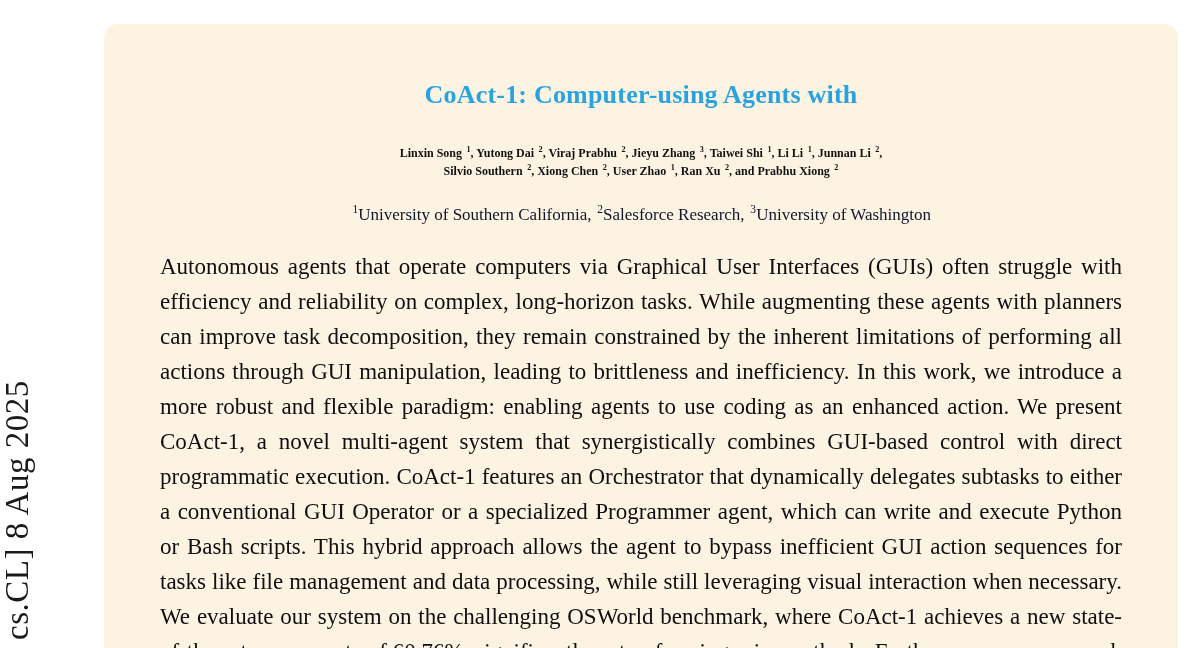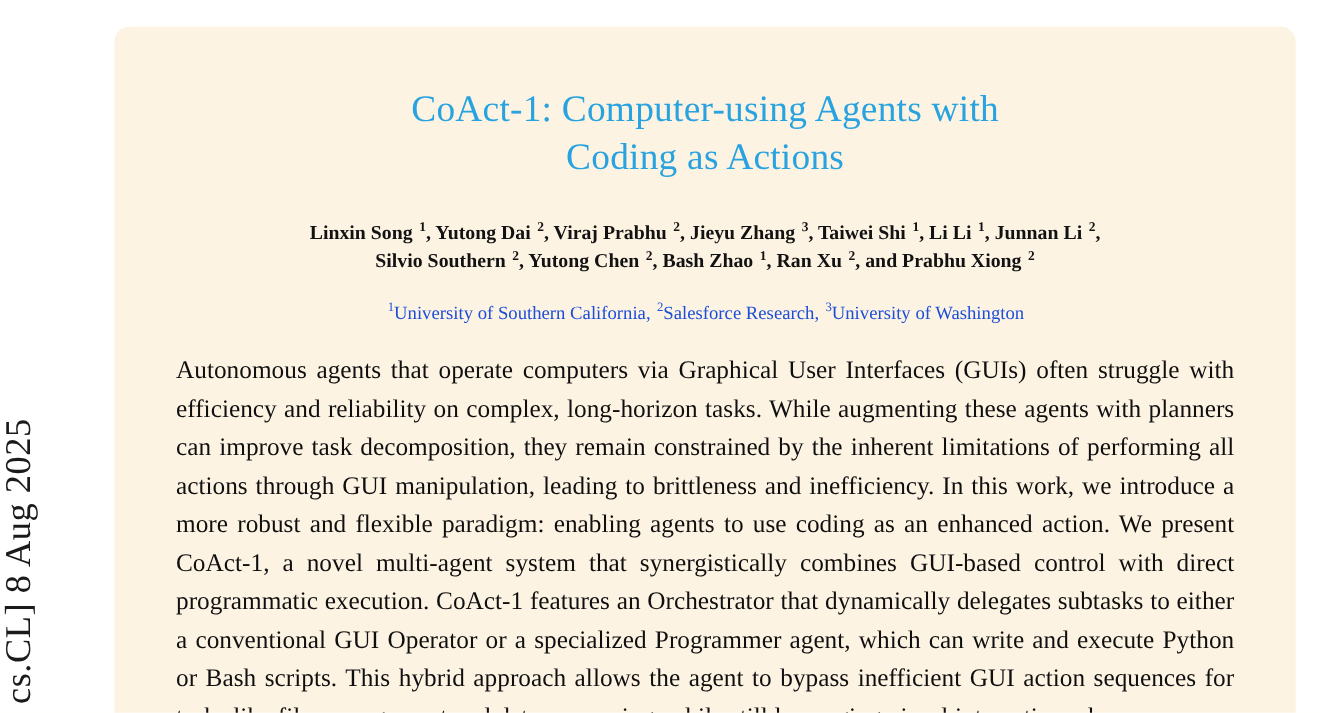--- a/index.html
+++ b/index.html
@@ -47,48 +47,48 @@
     background: #fdf3e3;
     border-radius: 14px 14px 0 0;
     box-sizing: border-box;
     padding: 28px 56px 0 56px;
     overflow: hidden;
   }
 
   #paper-title {
     color: #29a3e0;
     text-align: center;
-    font-size: 34px;
+    font-size: 26px;
     line-height: 1.30;
-    font-weight: normal;
+    font-weight: bold;
     margin: 26px 0 0 0;
     letter-spacing: 0.2px;
   }
   #paper-title .tline { display: block; }
 
   #authors {
     text-align: center;
     font-weight: bold;
-    font-size: 18px;
+    font-size: 12px;
     line-height: 1.45;
     color: #121212;
     margin-top: 32px;
   }
   #authors .aline { display: block; }
   sup {
     font-size: 0.68em;
     vertical-align: super;
     font-weight: bold;
     padding-left: 1.5px;
   }
 
   #affiliations {
     text-align: center;
     font-size: 17px;
-    color: #1d4ed8;
+    color: #0f172a;
     margin-top: 22px;
   }
   #affiliations sup { font-weight: normal; }
 
   #abstract {
     margin-top: 26px;
     font-size: 23px;
     line-height: 1.52;
     color: #0f0f0f;
     text-align: justify;
@@ -100,25 +100,24 @@
 <body>
 
 <div id="arxiv-stamp">
   <span class="vtext">cs.CL]  8 Aug 2025</span>
 </div>
 
 <div id="page-sheet">
 
   <h1 id="paper-title">
     <span class="tline">CoAct-1: Computer-using Agents with</span>
-    <span class="tline">Coding as Actions</span>
   </h1>
 
   <div id="authors">
     <span class="aline" id="author-line-1"><span>Linxin Song </span><sup>1</sup><span>, </span><span>Yutong Dai </span><sup>2</sup><span>, </span><span>Viraj Prabhu </span><sup>2</sup><span>, </span><span>Jieyu Zhang </span><sup>3</sup><span>, </span><span>Taiwei Shi </span><sup>1</sup><span>, </span><span>Li Li </span><sup>1</sup><span>, </span><span>Junnan Li </span><sup>2</sup><span>,</span></span>
-    <span class="aline" id="author-line-2"><span>Silvio Southern </span><sup>2</sup><span>, </span><span>Yutong Chen </span><sup>2</sup><span>, </span><span>Bash Zhao </span><sup>1</sup><span>, </span><span>Ran Xu </span><sup>2</sup><span>, and </span><span>Prabhu Xiong </span><sup>2</sup></span>
+    <span class="aline" id="author-line-2"><span>Silvio Southern </span><sup>2</sup><span>, </span><span>Xiong Chen </span><sup>2</sup><span>, </span><span>User Zhao </span><sup>1</sup><span>, </span><span>Ran Xu </span><sup>2</sup><span>, and </span><span>Prabhu Xiong </span><sup>2</sup></span>
   </div>
 
   <div id="affiliations"><sup>1</sup><span>University of Southern California, </span><sup>2</sup><span>Salesforce Research, </span><sup>3</sup><span>University of Washington</span></div>
 
   <div id="abstract">Autonomous agents that operate computers via Graphical User Interfaces (GUIs) often struggle with efficiency and reliability on complex, long-horizon tasks. While augmenting these agents with planners can improve task decomposition, they remain constrained by the inherent limitations of performing all actions through GUI manipulation, leading to brittleness and inefficiency. In this work, we introduce a more robust and flexible paradigm: enabling agents to use coding as an enhanced action. We present CoAct-1, a novel multi-agent system that synergistically combines GUI-based control with direct programmatic execution. CoAct-1 features an Orchestrator that dynamically delegates subtasks to either a conventional GUI Operator or a specialized Programmer agent, which can write and execute Python or Bash scripts. This hybrid approach allows the agent to bypass inefficient GUI action sequences for tasks like file management and data processing, while still leveraging visual interaction when necessary. We evaluate our system on the challenging OSWorld benchmark, where CoAct-1 achieves a new state-of-the-art success rate of 60.76%, significantly outperforming prior methods. Furthermore, our approach dramatically improves efficiency, reducing the average number of steps required to complete a task to just 10.15, compared to 15 for leading GUI agents. Our results demonstrate that integrating coding as a core action provides a more powerful, efficient, and scalable path toward generalized</div>
 
 </div>
 
 </body></html>

